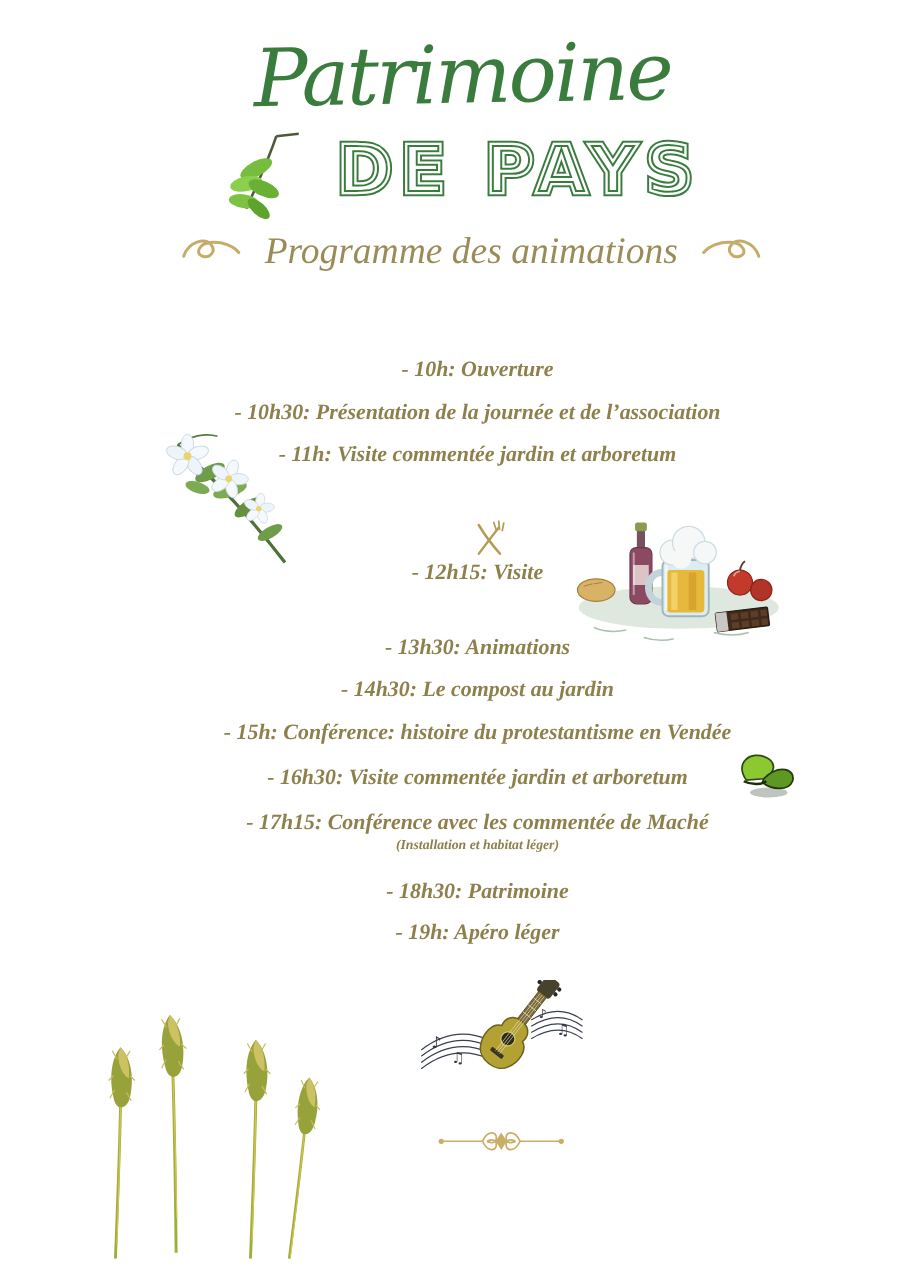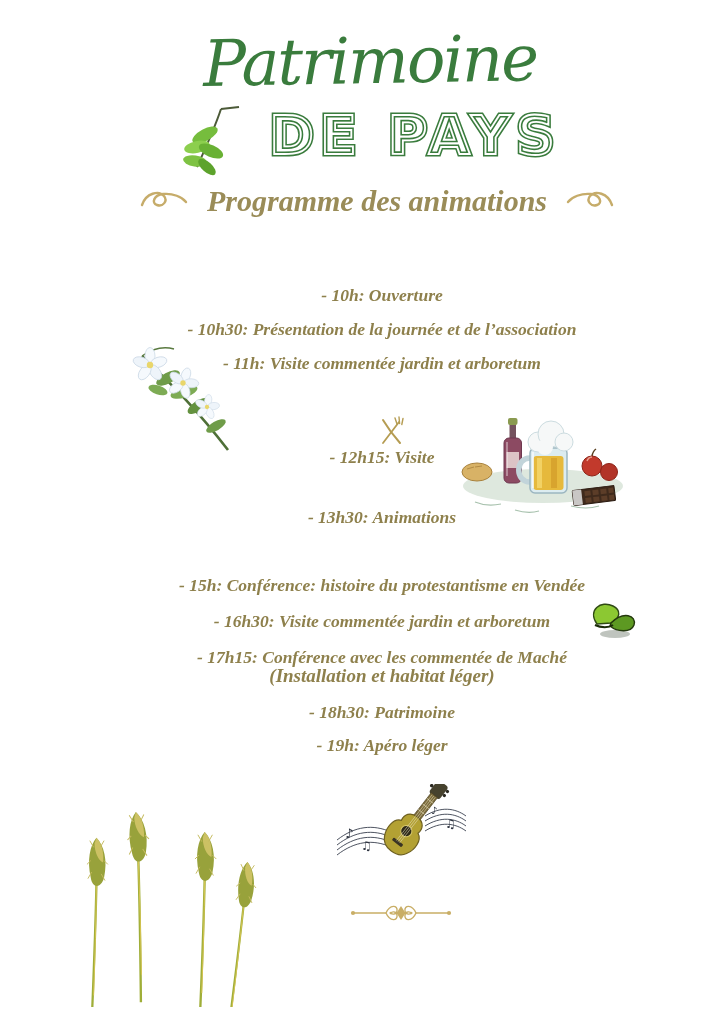--- a/index.html
+++ b/index.html
@@ -10,30 +10,30 @@
   .logo-script{position:absolute;left:0;right:0;top:24px;text-align:center;
     transform:translateX(8px) rotate(-1deg);
     font-family:"DejaVu Serif",serif;font-style:italic;font-weight:400;
     font-size:64px;color:#3a7c3d;letter-spacing:-2px;}
   .logo-caps{position:absolute;left:255px;top:98px;}
   .leaf-sprig{position:absolute;left:181px;top:101px;}
 
   
   .heading-row{position:absolute;left:30px;right:0;top:184px;display:flex;
     align-items:center;justify-content:center;gap:18px;}
-  .heading-text{font-family:"Liberation Serif",serif;font-style:italic;font-weight:bold;
+  .heading-text{font-family:"Liberation Serif",serif;font-style:italic;font-weight:normal;
     font-size:30px;color:#9a8c58;margin:0;}
   .flourish{flex:0 0 auto;}
   .flourish.right svg{transform:scaleX(-1);}
 
   
   .sched{position:absolute;left:40px;width:684px;text-align:center;
     font-family:Liberation Serif, serif;font-style:italic;font-weight:bold;
     font-size:17.5px;line-height:20px;color:#8e804c;}
-  .sched.note{font-size:19px;line-height:16px;}
+  .sched.note{font-size:11px;line-height:16px;}
 
   .abs{position:absolute;}
 </style>
 </head>
 <body>
 
 <div class="page">
 
   <div class="logo-script">Patrimoine</div>
 
@@ -68,20 +68,21 @@
         <path d="M3 20 C7 8 20 5 25 11 C29 16 24 22 18 20 C12 18 15 10 24 9 C34 8 43 12 47 17" stroke="#c6ac6a" stroke-width="2.4" fill="none" stroke-linecap="round"></path>
       </svg>
     </span>
   </div>
 
   <div class="sched" style="top:285px">- 10h: Ouverture</div>
   <div class="sched" style="top:319px">- 10h30: Présentation de la journée  et de l’association</div>
   <div class="sched" style="top:353px">- 11h: Visite commentée jardin et arboretum</div>
   <div class="sched" style="top:447px">- 12h15: Visite</div>
   <div class="sched" style="top:507px">- 13h30: Animations</div>
+  <div class="sched" style="top:541px">- 14h30: Le compost au jardin</div>
   <div class="sched" style="top:575px">- 15h: Conférence: histoire du protestantisme en Vendée</div>
   <div class="sched" style="top:611px">- 16h30: Visite commentée jardin et arboretum</div>
   <div class="sched" style="top:647px">- 17h15: Conférence avec les commentée de Maché</div>
   <div class="sched note" style="top:668px">(Installation et habitat léger)</div>
   <div class="sched" style="top:702px">- 18h30: Patrimoine</div>
   <div class="sched" style="top:735px">- 19h: Apéro léger</div>
 
   <div class="abs" style="left:377px;top:416px">
     <svg width="28" height="30" viewBox="0 0 28 30">
       <path d="M6 4 C9 9 15 18 23 27" stroke="#b59c52" stroke-width="2" fill="none" stroke-linecap="round"></path>

